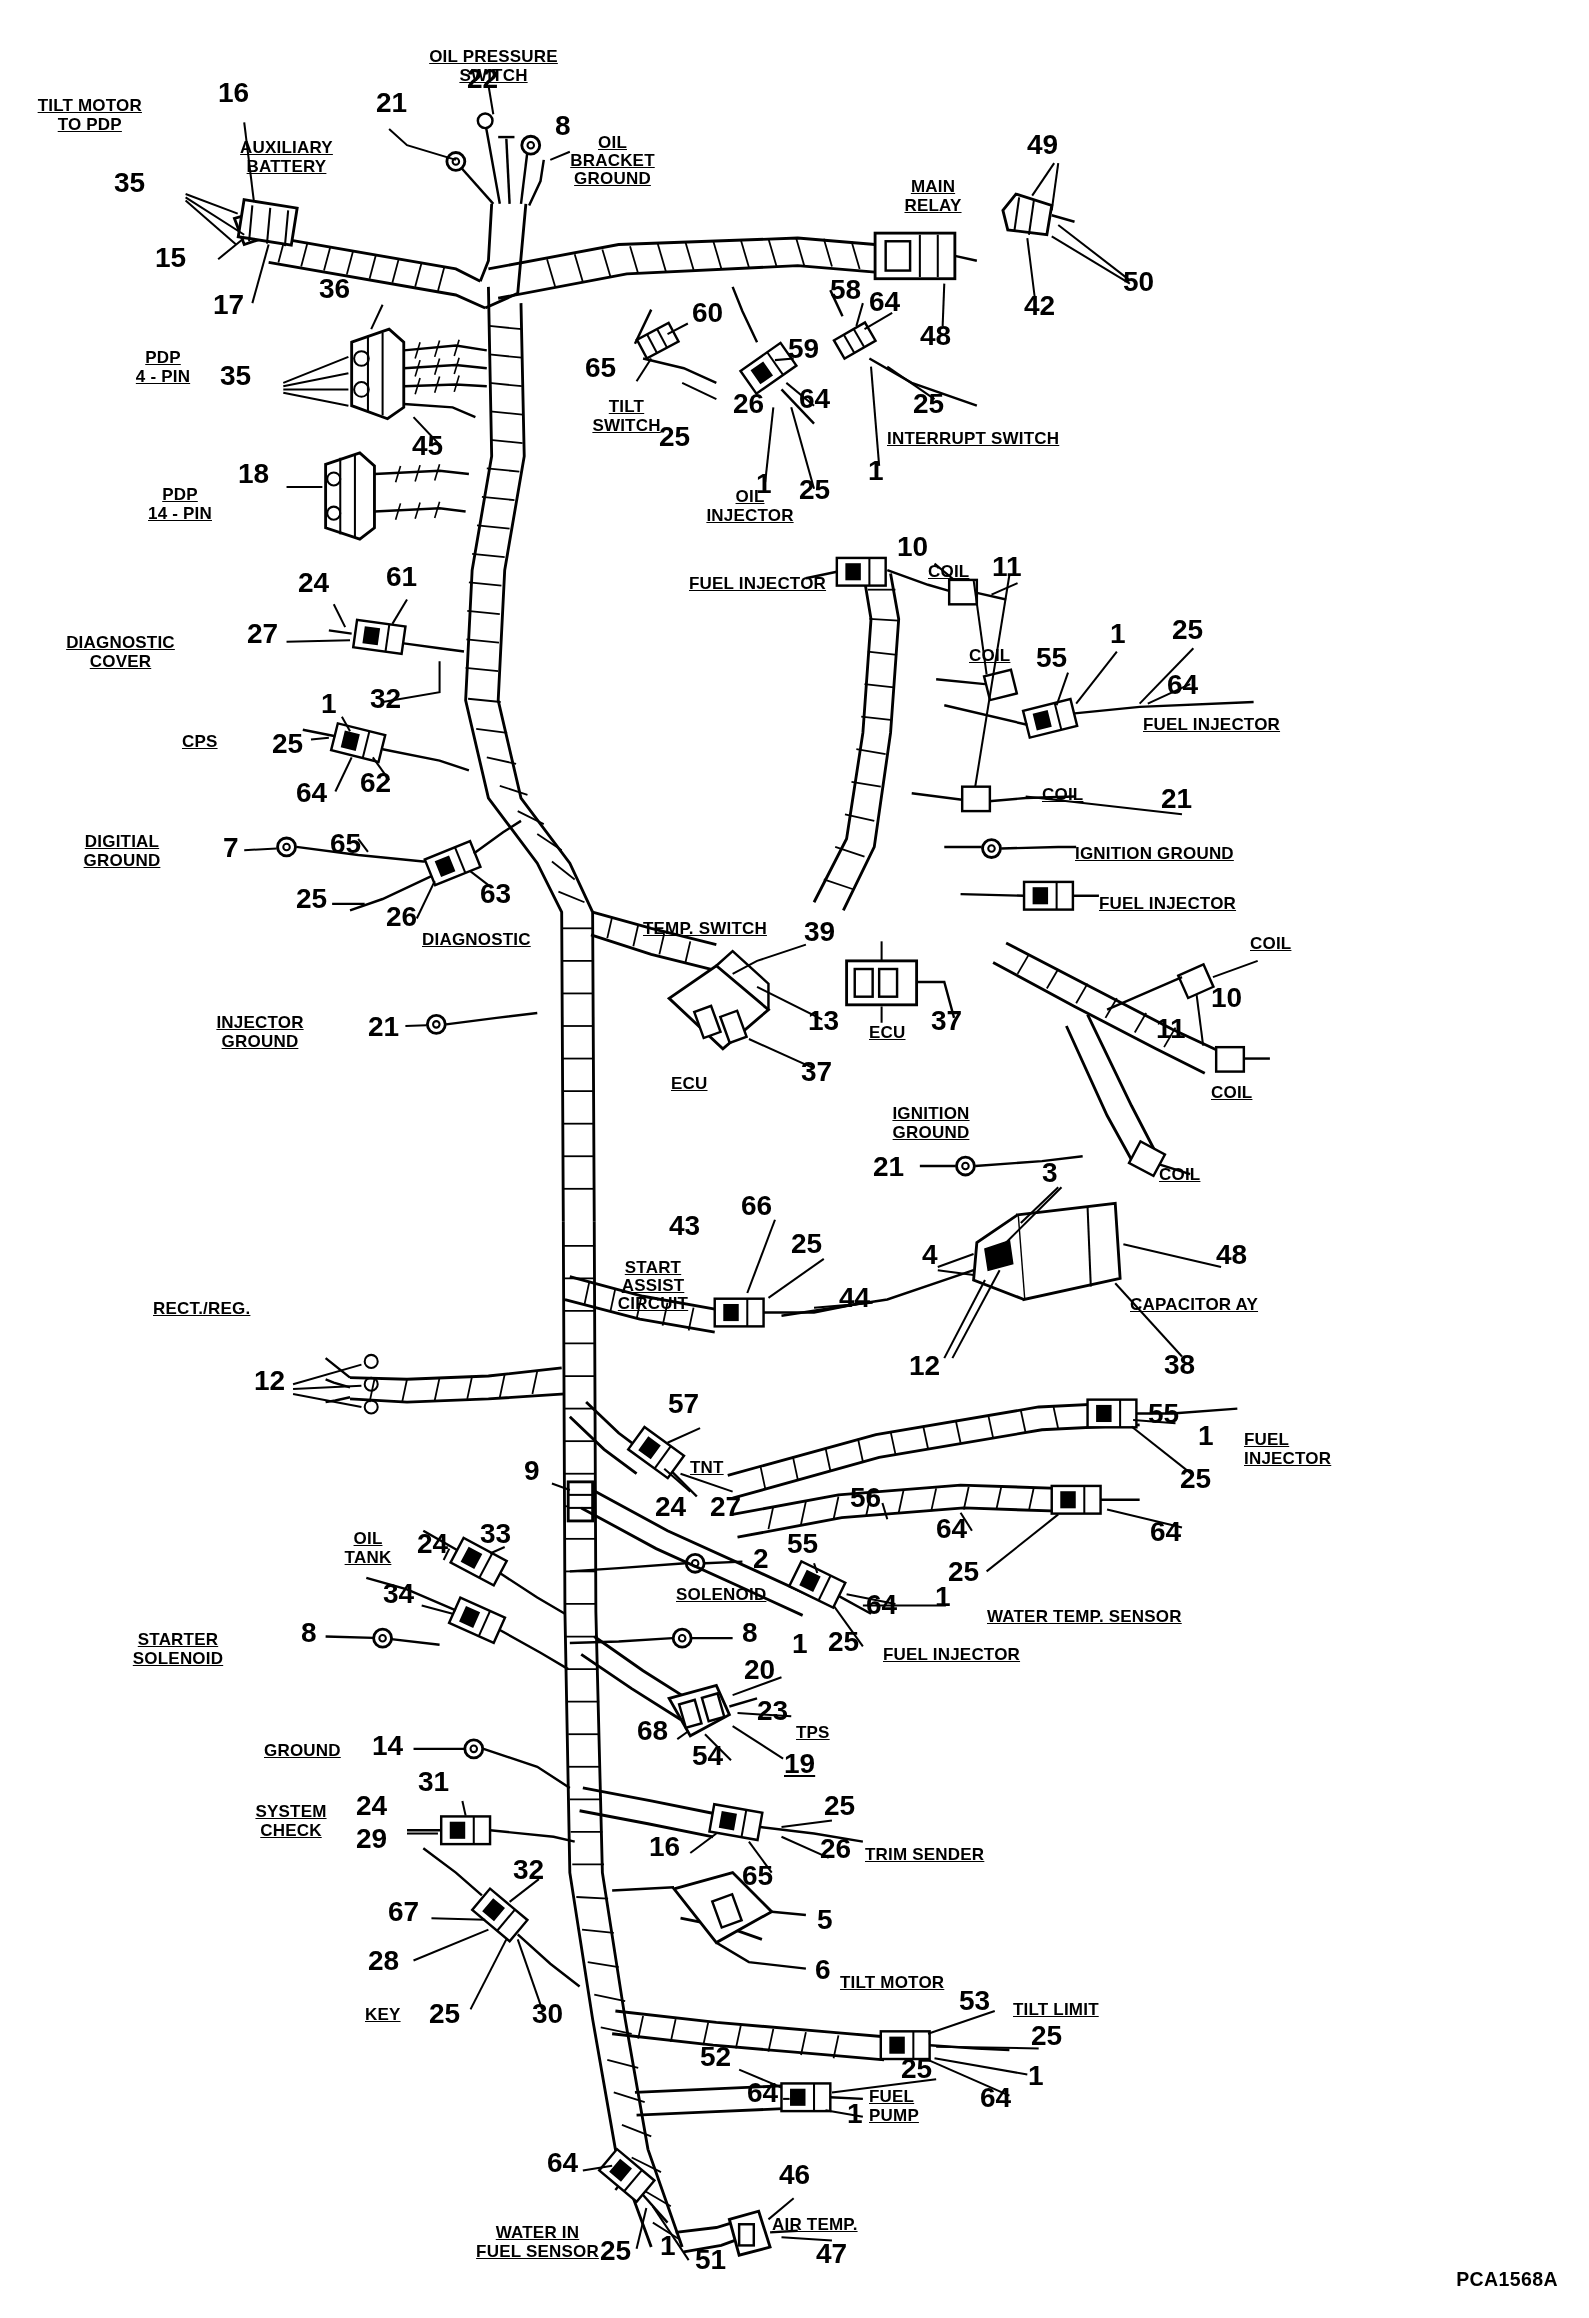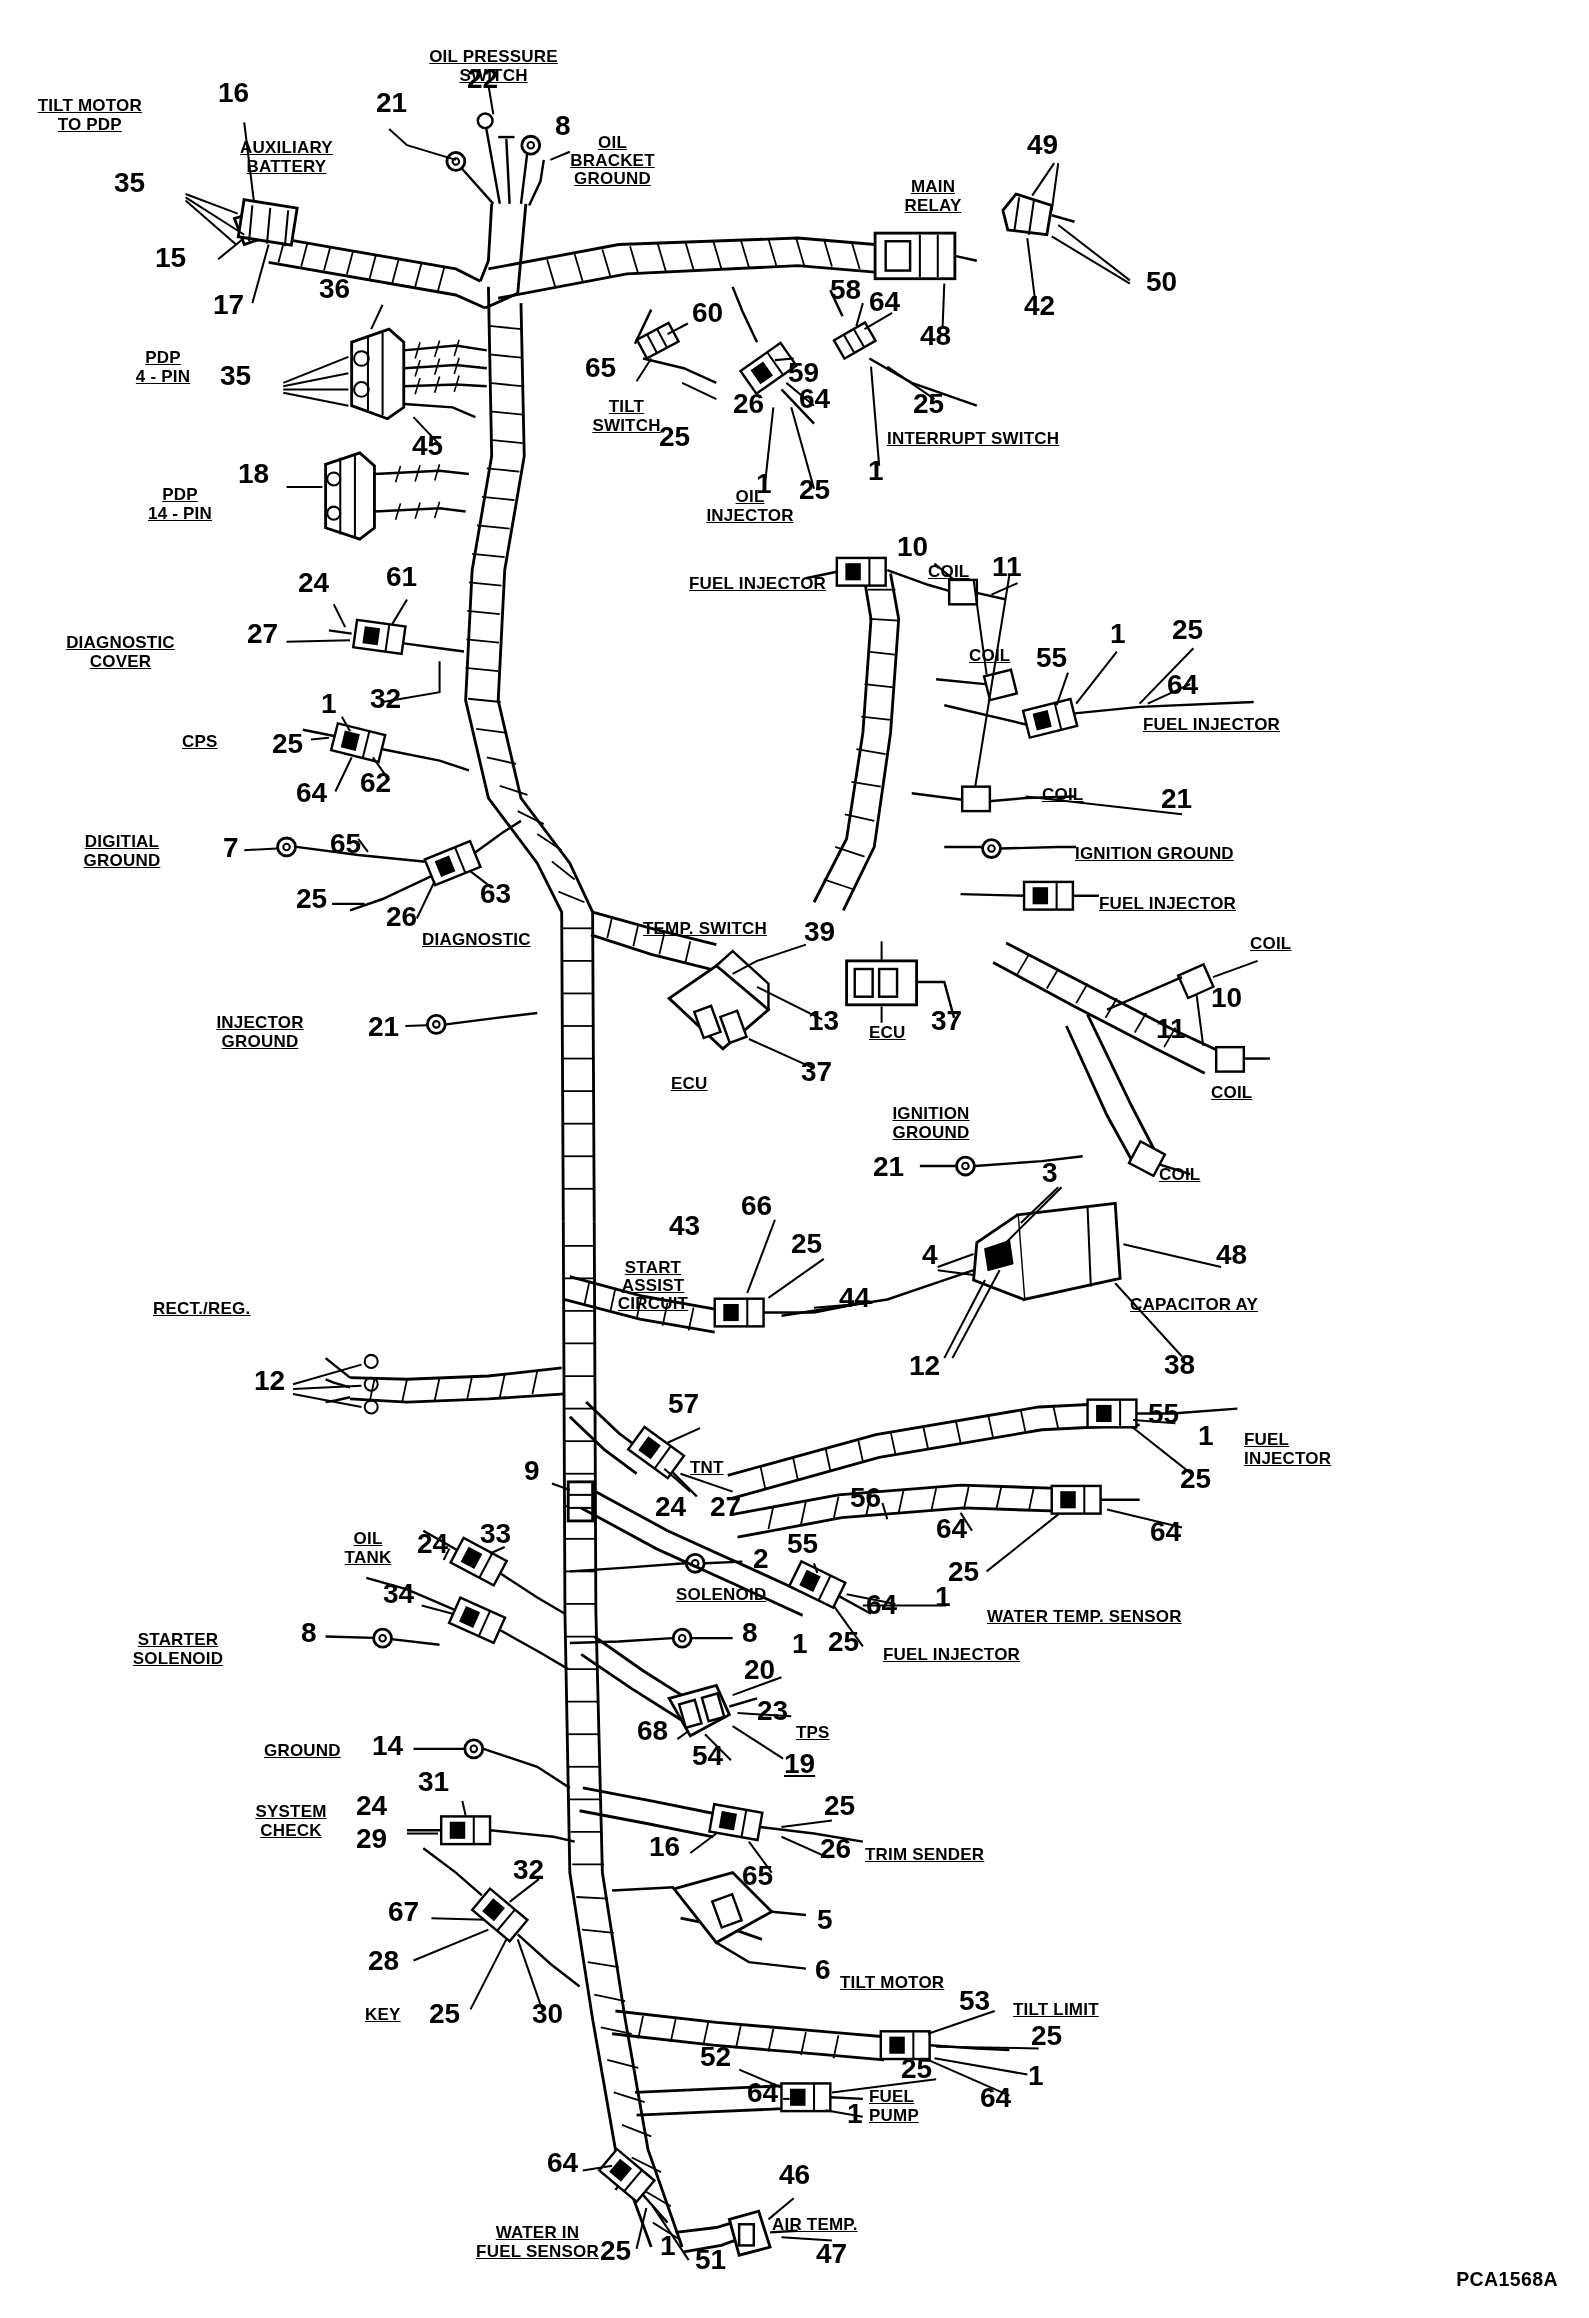--- a/index.html
+++ b/index.html
@@ -788,27 +788,27 @@
 
   <div class="lbl num" style="left:218px; top:78px;">16</div>
   <div class="lbl num" style="left:376px; top:88px;">21</div>
   <div class="lbl num" style="left:467px; top:64px;">22</div>
   <div class="lbl num" style="left:555px; top:111px;">8</div>
   <div class="lbl num" style="left:1027px; top:130px;">49</div>
   <div class="lbl num" style="left:114px; top:168px;">35</div>
   <div class="lbl num" style="left:155px; top:243px;">15</div>
   <div class="lbl num" style="left:213px; top:290px;">17</div>
   <div class="lbl num" style="left:319px; top:274px;">36</div>
-  <div class="lbl num" style="left:1146px; top:267px;">50</div>
+  <div class="lbl num" style="left:1123px; top:267px;">50</div>
   <div class="lbl num" style="left:1024px; top:291px;">42</div>
   <div class="lbl num" style="left:920px; top:321px;">48</div>
   <div class="lbl num" style="left:830px; top:275px;">58</div>
   <div class="lbl num" style="left:869px; top:287px;">64</div>
   <div class="lbl num" style="left:692px; top:298px;">60</div>
-  <div class="lbl num" style="left:788px; top:334px;margin-top:24px;">59</div>
+  <div class="lbl num" style="left:788px; top:334px;">59</div>
   <div class="lbl num" style="left:585px; top:353px;">65</div>
   <div class="lbl num" style="left:220px; top:361px;">35</div>
   <div class="lbl num" style="left:733px; top:389px;">26</div>
   <div class="lbl num" style="left:799px; top:384px;">64</div>
   <div class="lbl num" style="left:913px; top:389px;">25</div>
   <div class="lbl num" style="left:659px; top:422px;">25</div>
   <div class="lbl num" style="left:412px; top:431px;">45</div>
   <div class="lbl num" style="left:756px; top:469px;">1</div>
   <div class="lbl num" style="left:799px; top:475px;">25</div>
   <div class="lbl num" style="left:868px; top:456px;">1</div>

